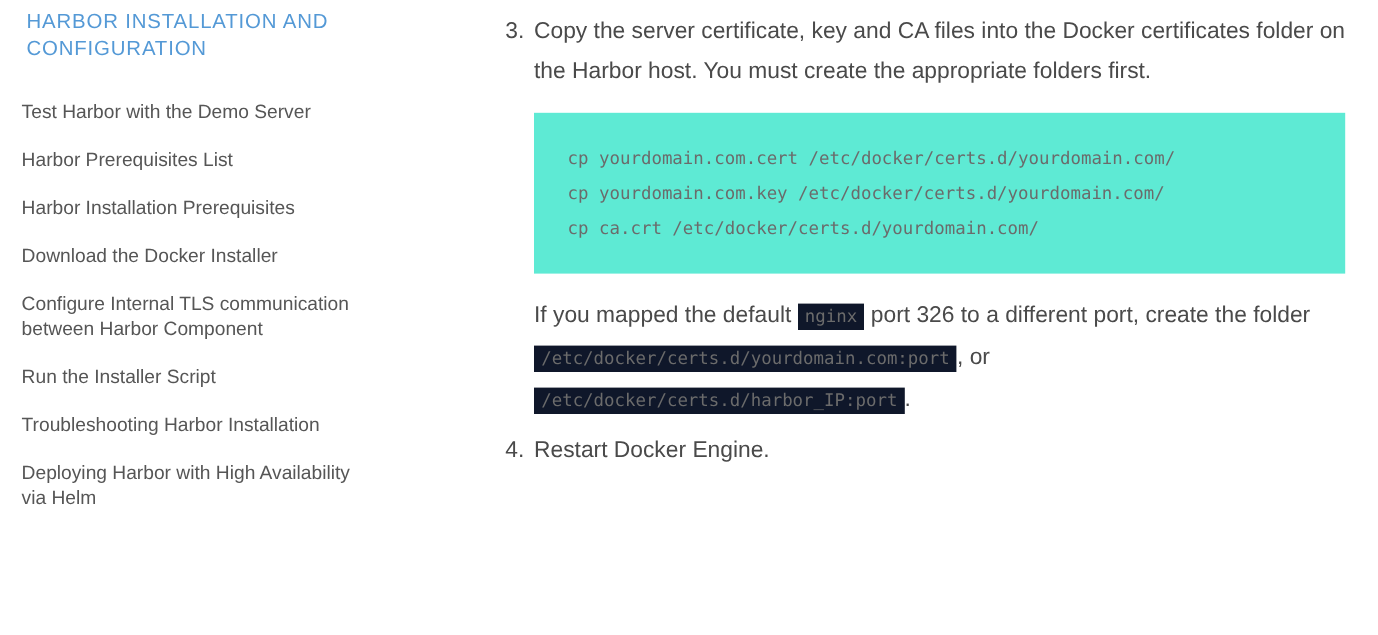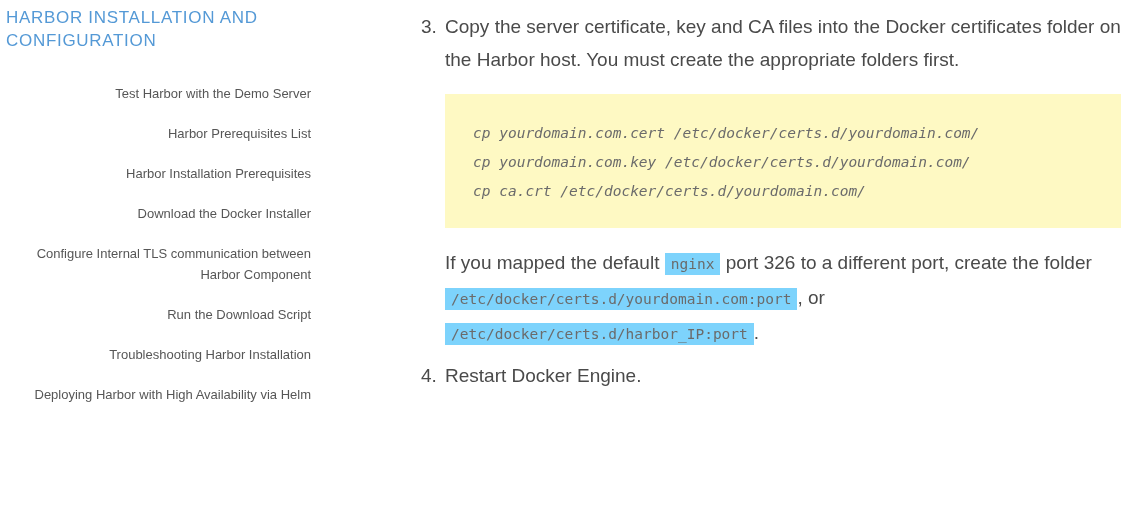--- a/index.html
+++ b/index.html
@@ -30,38 +30,37 @@
     flex: 0 0 415px;
     padding-top: 6px;
     box-sizing: border-box;
   }
   .sidebar-title {
     color: #5499d6;
     font-size: 17px;
     line-height: 23px;
     letter-spacing: 0.7px;
     padding: 0 18px 0 6px;
-    margin: 0 0 22px 0;
+    margin: 0 0 22px 16px;
     font-weight: 400;
   }
   .nav-list {
     list-style: none;
     margin: 0;
     padding: 0;
   }
   .nav-item {
     display: block;
     color: #565656;
-    font-size: 13px;
+    font-size: 16px;
     line-height: 21px;
     padding: 9px 18px 10px 18px;
     box-sizing: border-box;
     width: 329px;
     cursor: pointer;
-    text-align: right;
   }
   .nav-item.active {
     background: #f7f8f9;
     color: #2f8ad8;
     font-weight: 700;
   }
 
   
   .content {
     position: relative;
@@ -97,38 +96,37 @@
   }
   .para {
     font-size: 19px;
     line-height: 34px;
     color: #4a4a4a;
     max-width: 676px;
     padding-left: 30px;
     margin: 0;
   }
   .codeblock {
-    background: #fef9c3;
+    background: #5eead4;
     margin: 18px 0 18px 30px;
     width: 676px;
     box-sizing: border-box;
     padding: 25px 0 22px 0;
-    font-style: italic;
   }
   .codeblock pre {
     margin: 0;
     padding: 0 28px;
     font-family: "DejaVu Sans Mono", "Liberation Mono", monospace;
     font-size: 14.5px;
     line-height: 29px;
     color: #6b6b6b;
     white-space: pre;
   }
   code.inline {
-    background: #7dd3fc;
+    background: #0f172a;
     font-family: "DejaVu Sans Mono", "Liberation Mono", monospace;
     font-size: 14.5px;
     color: #6b6b6b;
     padding: 3px 6px;
     white-space: pre;
   }
   .spacer-8 { height: 8px; }
 </style>
 </head>
 <body>
@@ -137,21 +135,21 @@
 
   <nav class="sidebar">
     <h2 class="sidebar-title">HARBOR INSTALLATION AND CONFIGURATION</h2>
 
     <ul class="nav-list">
       <li class="nav-item">Test Harbor with the Demo Server</li>
       <li class="nav-item">Harbor Prerequisites List</li>
       <li class="nav-item">Harbor Installation Prerequisites</li>
       <li class="nav-item">Download the Docker Installer</li>
       <li class="nav-item">Configure Internal TLS communication between Harbor Component</li>
-      <li class="nav-item">Run the Download Script</li>
+      <li class="nav-item">Run the Installer Script</li>
       <li class="nav-item">Troubleshooting Harbor Installation</li>
       <li class="nav-item">Deploying Harbor with High Availability via Helm</li>
     </ul>
   </nav>
 
   <main class="content">
 
     <ol class="ol">
 
       <li class="li">

